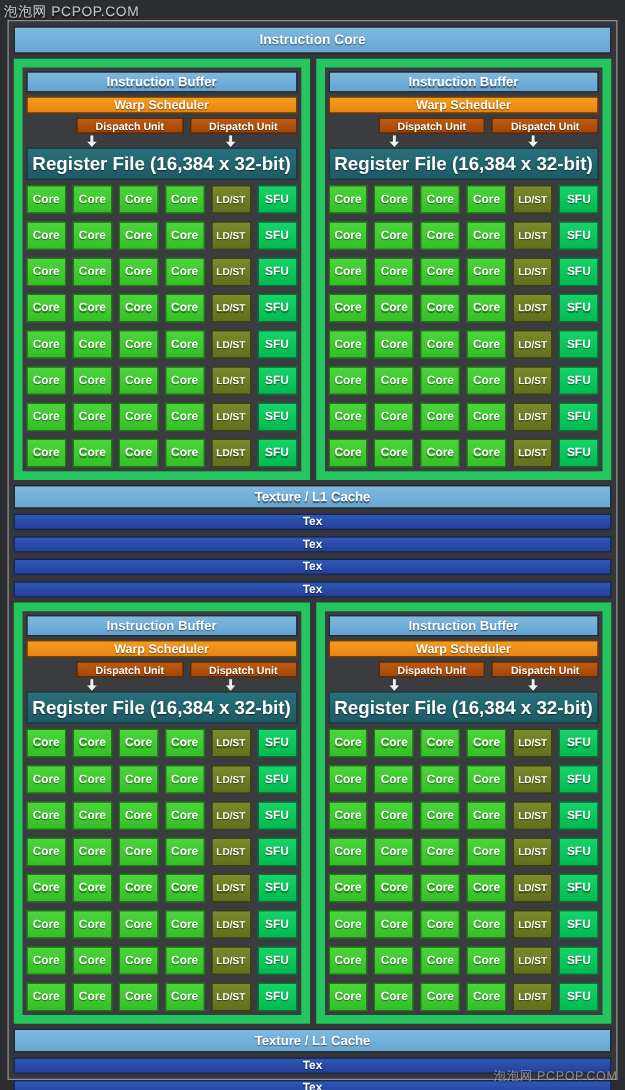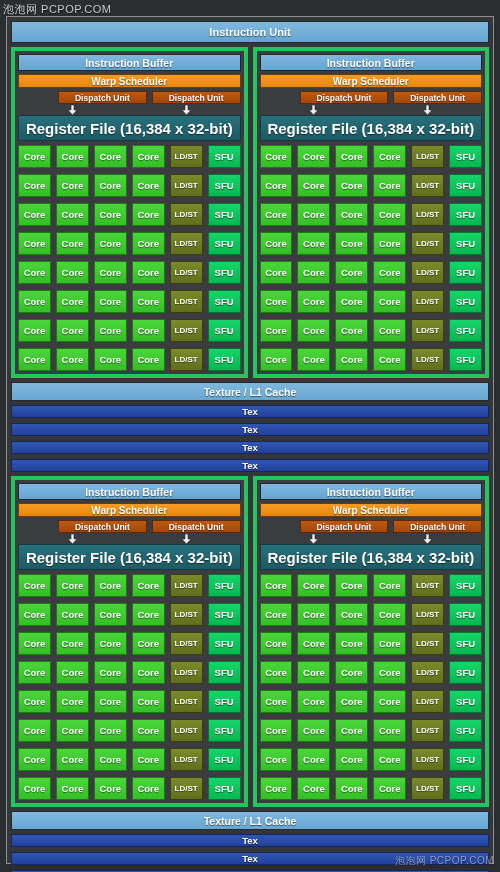--- a/index.html
+++ b/index.html
@@ -49,21 +49,21 @@
     border:1px solid #23292e;
     margin-bottom:4px;
   }
 
   
   .band{display:flex;gap:5px;}
   .quad{
     box-sizing:border-box;
     flex:1 1 0;min-width:0;
     background:#3a3c3f;
-    border:4px solid #22c55e;
+    border:7px solid #22c55e;
     padding:3px;
   }
 
   .ibuf{
     height:17px;font-size:10.5px;
     background:linear-gradient(#7fb8de,#63a4d1);
     border:1px solid #23292e;
     margin-bottom:3px;
   }
   .warp{
@@ -150,21 +150,21 @@
     margin-top:4px;
   }
 </style>
 </head>
 <body>
 
 <div class="wm wm-top">泡泡网 PCPOP.COM</div>
 
 <div class="sm">
 
-  <div class="bar icache">Instruction Unit</div>
+  <div class="bar icache">Instruction Core</div>
 
   <div class="band">
 
     <div class="quad">
       <div class="bar ibuf">Instruction Buffer</div>
       <div class="bar warp">Warp Scheduler</div>
       <div class="dispatch-row">
         <div class="dispatch">Dispatch Unit</div>
         <div class="dispatch">Dispatch Unit</div>
       </div>

